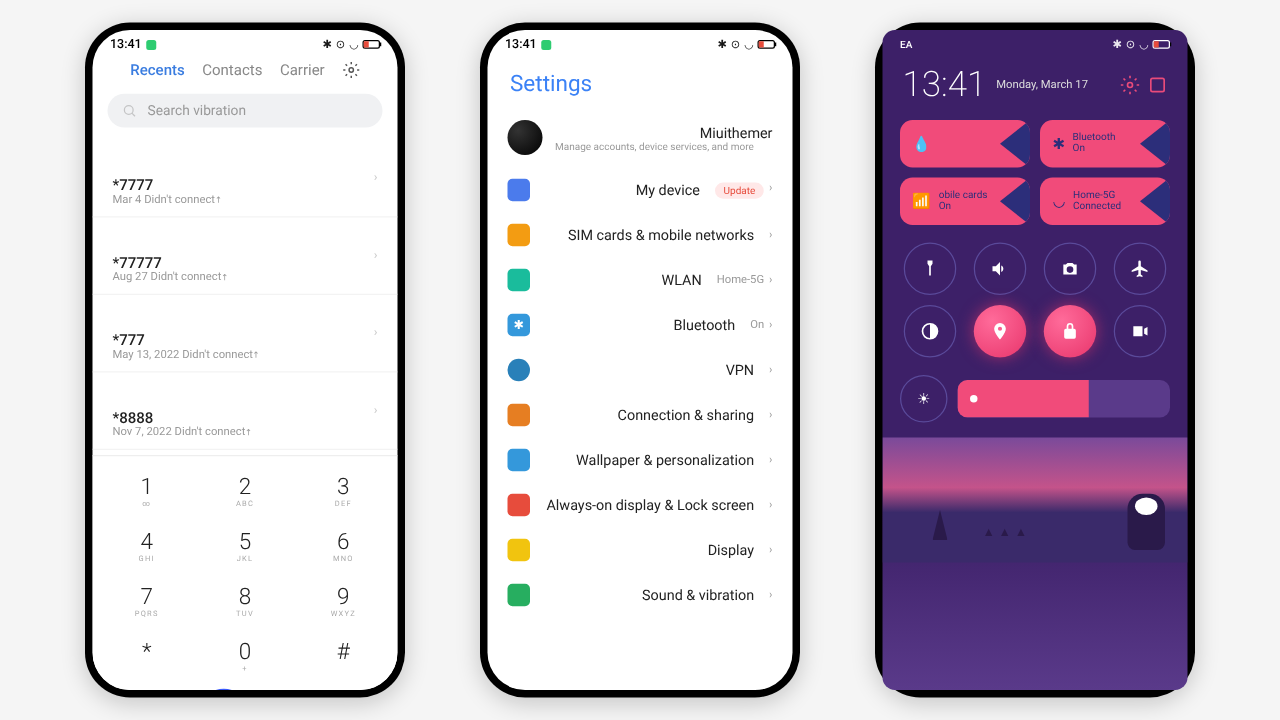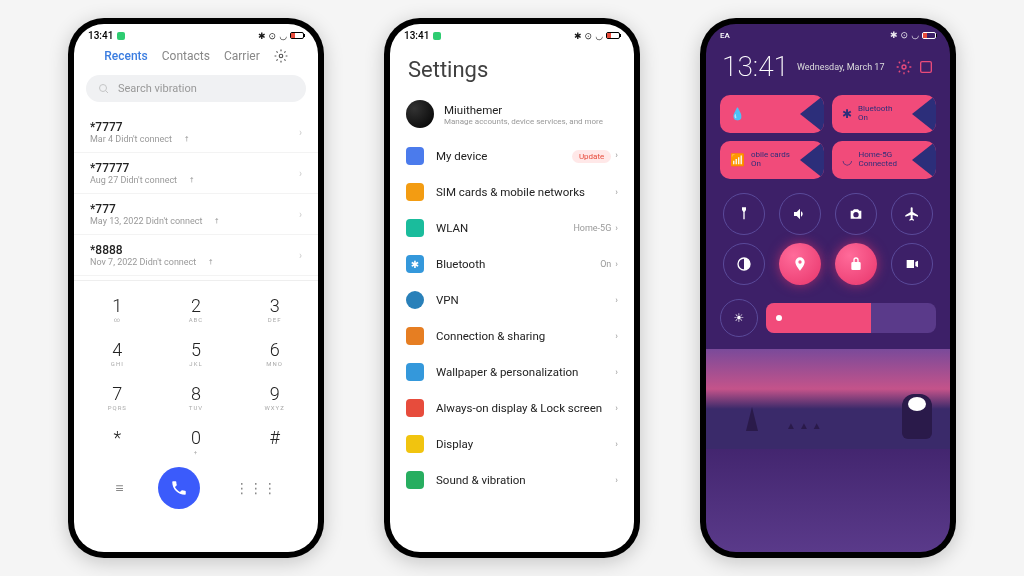--- a/index.html
+++ b/index.html
@@ -51,49 +51,49 @@
   
   .tabs { display:flex; justify-content:center; gap:14px; padding:6px 10px; }
   .tab { font-size:12px; color:#888; }
   .tab.active { color:#3b7de0; font-weight:500; }
   .gear { width:14px; height:14px; color:#555; }
   .search-bar { margin:6px 12px; background:#f0f1f3; border-radius:18px; padding:7px 12px; display:flex; align-items:center; gap:8px; font-size:11px; color:#999; }
   .search-icon { width:12px; height:12px; opacity:0.5; }
   .calls { padding:4px 0; }
   .call-row { padding:8px 16px; display:flex; justify-content:space-between; align-items:center; border-bottom:1px solid #f3f3f3; }
   .call-info { }
-  .call-num { font-size:12px; font-weight:500; color:#222; }
-  .call-sub { font-size:9px; color:#999; display:flex; gap:12px; align-items:center; }
+  .call-num { font-size:12px; font-weight:500; color:#222;margin-top:21px; }
+  .call-sub { font-size:9px; color:#999; display:flex; gap:0; align-items:center; }
   .out-arrow { font-size:7px; transform:rotate(-45deg); display:inline-block; }
   .chev { color:#ccc; font-size:10px; }
   .dialpad { background:#fff; border-top:1px solid #eee; padding:6px 4px 8px; }
   .dp-grid { display:grid; grid-template-columns:repeat(3,1fr); text-align:center; }
   .dp-key { padding:8px 0; }
   .dp-digit { font-size:18px; color:#222; font-weight:300; }
   .dp-letters { font-size:6px; color:#aaa; letter-spacing:1px; }
   .dp-bottom { display:flex; justify-content:space-around; align-items:center; padding:4px 20px 0; }
   .call-btn { width:42px; height:42px; border-radius:50%; background:#3b5bfb; display:flex; align-items:center; justify-content:center; color:#fff; }
   .bottom-icon { color:#888; font-size:14px; }
 
   
-  .settings-title { font-size:22px; font-weight:400; color:#404040; padding:14px 18px 8px; }
+  .settings-title { font-size:18px; font-weight:400; color:#3b82f6; padding:14px 18px 8px; }
   .settings-search { margin:4px 14px 8px; background:#f0f1f3; border-radius:18px; padding:7px 12px; display:flex; align-items:center; gap:8px; font-size:11px; color:#999; }
   .s-list { flex:1; overflow:hidden; }
   .s-row { display:flex; align-items:center; padding:9px 16px; gap:12px; }
   .s-icon { width:18px; height:18px; border-radius:4px; display:flex; align-items:center; justify-content:center; font-size:10px; flex-shrink:0; }
   .s-main { flex:1; }
-  .s-label { font-size:11.5px; color:#222; }
+  .s-label { font-size:11.5px; color:#222;text-align:right; }
   .s-sub { font-size:8px; color:#999; }
   .s-right { font-size:9px; color:#999; display:flex; gap:4px; }
   .update-badge { background:#ffe8e8; color:#e74c3c; font-size:8px; padding:2px 7px; border-radius:8px; }
   .account-row { padding:10px 16px; display:flex; gap:10px; align-items:center; }
   .avatar { width:28px; height:28px; border-radius:50%; background:radial-gradient(circle at 30% 30%, #333, #000); }
 
   
-  .screen3 { background:linear-gradient(#3d2068 0%, #3d2068 75%, #5a3a8a 100%); color:#fff; }
+  .screen3 { background:linear-gradient(#3d2068 0%, #3d2068 75%, #5a3a8a 100%); color:#fff;border-radius:10px; }
   .sb3 { color:#fff; }
   .sb3 .battery { border-color:#fff; }
   .clock-row { display:flex; align-items:center; padding:8px 16px; gap:8px; }
   .clock { font-size:28px; font-weight:200; }
   .date { font-size:9px; color:#ddd; }
   .clock-icons { margin-left:auto; display:flex; gap:6px; }
   .clock-icn { width:16px; height:16px; color:#e94b7a; }
   .tiles { display:grid; grid-template-columns:1fr 1fr; gap:8px; padding:4px 14px; }
   .tile { background:#f14b7a; border-radius:10px; height:38px; display:flex; align-items:center; padding:0 10px; position:relative; overflow:hidden; gap:6px; }
   .tile-tri { position:absolute; right:0; top:0; width:24px; height:100%; background:#2c2e7a; clip-path:polygon(100% 0, 0 50%, 100% 100%); }
@@ -369,21 +369,21 @@
         <span class="sb-icon">✱</span>
         <span class="sb-icon">⊙</span>
         <span class="sb-icon">◡</span>
         <div class="battery">
             <div class="battery-fill"></div>
           </div>
       </div>
     </div>
     <div class="clock-row">
       <span class="clock">13:41</span>
-      <span class="date">Wednesday, March 17</span>
+      <span class="date">Monday, March 17</span>
       <div class="clock-icons">
         <span class="clock-icn">
             <svg viewBox="0 0 24 24" width="16" height="16" fill="none" stroke="currentColor" stroke-width="2">
               <circle cx="12" cy="12" r="3"></circle>
               <path d="M12 1v3m0 16v3M4.2 4.2l2.1 2.1m11.4 11.4l2.1 2.1M1 12h3m16 0h3M4.2 19.8l2.1-2.1m11.4-11.4l2.1-2.1"></path>
             </svg>
           </span>
         <span class="clock-icn">
             <svg viewBox="0 0 24 24" width="16" height="16" fill="none" stroke="currentColor" stroke-width="2">
               <rect x="4" y="4" width="16" height="16" rx="2"></rect>

